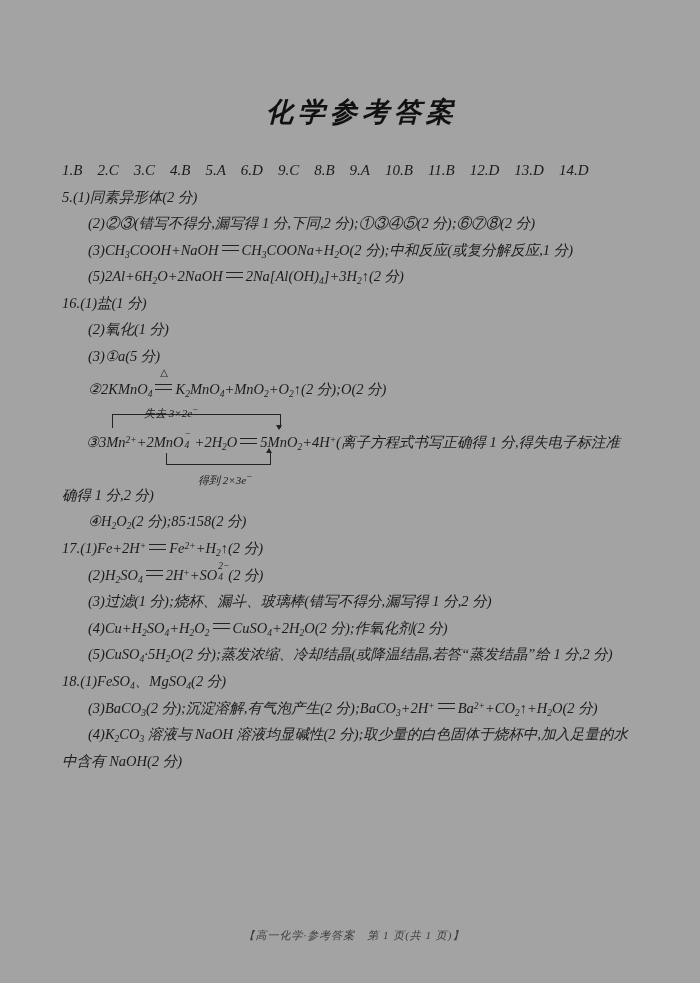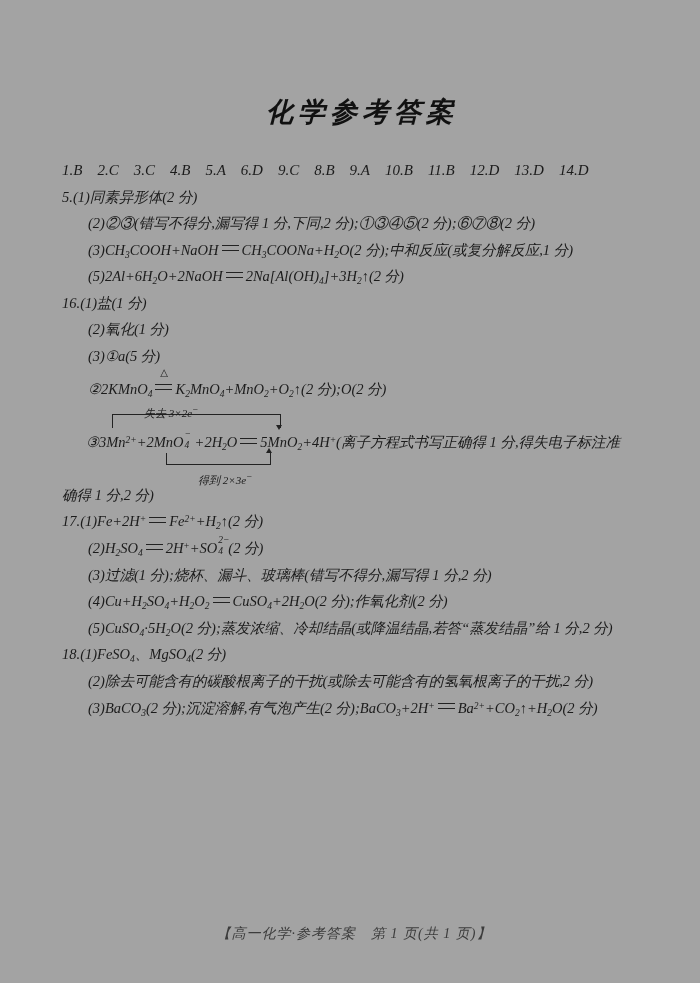--- a/index.html
+++ b/index.html
@@ -72,21 +72,21 @@
   }
   .arr-up{
     position:absolute;left:180px;top:19px;width:0;height:0;
     border-left:3.5px solid transparent;border-right:3.5px solid transparent;
     border-bottom:5px solid #222;
   }
   .lbl-bot{position:absolute;left:104px;top:38px;font-size:11px;white-space:nowrap;margin-left:8px;}
   .footer{
     position:absolute;left:8px;right:0;bottom:40px;
     text-align:center;
-    font-size:14px;
+    font-size:11px;
     color:#3c3c3c;
     letter-spacing:1px;
   }
 </style>
 </head>
 <body>
 
 <div class="page">
   <div class="content">
     <h1 class="title">化学参考答案</h1>
@@ -112,24 +112,26 @@
         <div class="line ind1">(3)CH<sub>3</sub>COOH+NaOH<span class="dl"></span>CH<sub>3</sub>COONa+H<sub>2</sub>O(2 分);中和反应(或复分解反应,1 分)</div>
         <div class="line ind1">(5)2Al+6H<sub>2</sub>O+2NaOH<span class="dl"></span>2Na[Al(OH)<sub>4</sub>]+3H<sub>2</sub>↑(2 分)</div>
         <div class="line ind0">16.(1)盐(1 分)</div>
         <div class="line ind1">(2)氧化(1 分)</div>
         <div class="line ind1">(3)①a(5 分)</div>
         <div class="line ind1 has-deq">②2KMnO<sub>4</sub><span class="deq"><span class="deq-d">△</span><span class="dl"></span></span>K<sub>2</sub>MnO<sub>4</sub>+MnO<sub>2</sub>+O<sub>2</sub>↑(2 分);O(2 分)</div>
         <div class="etw">
           <div class="eq3">③3Mn<sup>2+</sup>+2MnO<span class="ss"><span class="t">−</span><span class="b">4</span></span>+2H<sub>2</sub>O<span class="dl"></span>5MnO<sub>2</sub>+4H<sup>+</sup>(离子方程式书写正确得 1 分,得失电子标注准<span class="brk-top"></span><span class="arr-down"></span><span class="lbl-top">失去 3×2e<sup>−</sup></span><span class="brk-bot"></span><span class="arr-up"></span><span class="lbl-bot">得到 2×3e<sup>−</sup></span></div>
         </div>
         <div class="line ind0">确得 1 分,2 分)</div>
+        <div class="line ind1">④H<sub>2</sub>O<sub>2</sub>(2 分);85∶158(2 分)</div>
         <div class="line ind0">17.(1)Fe+2H<sup>+</sup><span class="dl"></span>Fe<sup>2+</sup>+H<sub>2</sub>↑(2 分)</div>
         <div class="line ind1">(2)H<sub>2</sub>SO<sub>4</sub><span class="dl"></span>2H<sup>+</sup>+SO<span class="ss"><span class="t">2−</span><span class="b">4</span></span>(2 分)</div>
         <div class="line ind1">(3)过滤(1 分);烧杯、漏斗、玻璃棒(错写不得分,漏写得 1 分,2 分)</div>
         <div class="line ind1">(4)Cu+H<sub>2</sub>SO<sub>4</sub>+H<sub>2</sub>O<sub>2</sub><span class="dl"></span>CuSO<sub>4</sub>+2H<sub>2</sub>O(2 分);作氧化剂(2 分)</div>
         <div class="line ind1">(5)CuSO<sub>4</sub>·5H<sub>2</sub>O(2 分);蒸发浓缩、冷却结晶(或降温结晶,若答“蒸发结晶”给 1 分,2 分)</div>
         <div class="line ind0">18.(1)FeSO<sub>4</sub>、MgSO<sub>4</sub>(2 分)</div>
-        <div class="line ind1">(2)除去可能含有的碳酸根离子的干扰(或除去可能含有的氢氧根离子的干扰,2 分)</div>
         <div class="line ind1">(3)BaCO<sub>3</sub>(2 分);沉淀溶解,有气泡产生(2 分);BaCO<sub>3</sub>+2H<sup>+</sup><span class="dl"></span>Ba<sup>2+</sup>+CO<sub>2</sub>↑+H<sub>2</sub>O(2 分)</div>
+        <div class="line ind1">(4)K<sub>2</sub>CO<sub>3</sub> 溶液与 NaOH 溶液均显碱性(2 分);取少量的白色固体于烧杯中,加入足量的水</div>
+        <div class="line ind0">中含有 NaOH(2 分)</div>
       </div>
   </div>
   <div class="footer">【高一化学·参考答案　第 1 页(共 1 页)】</div>
 </div>
 
 </body></html>

